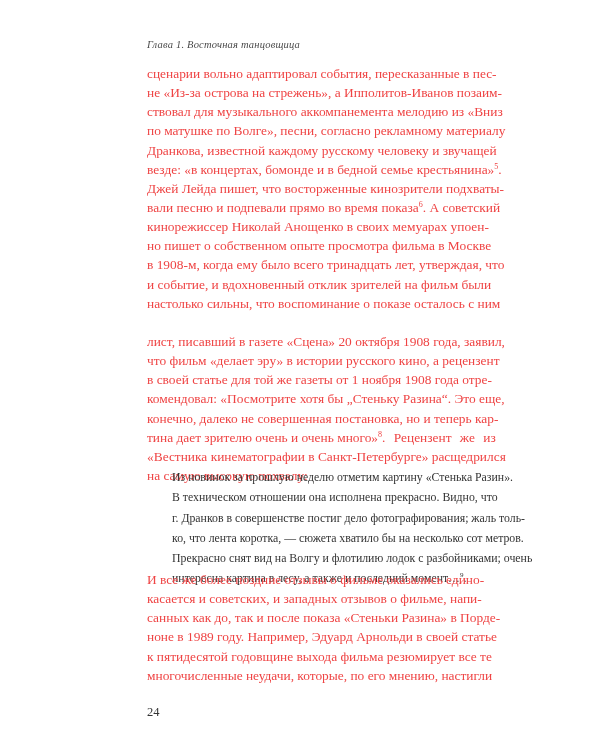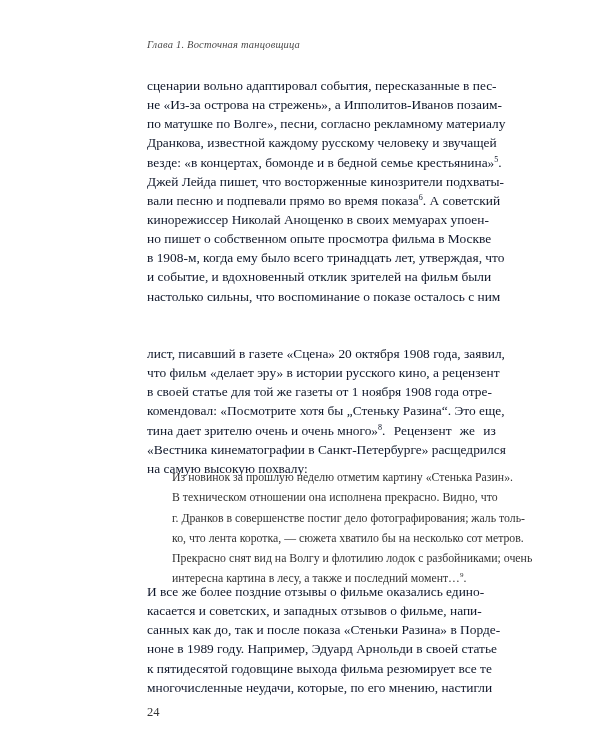--- a/index.html
+++ b/index.html
@@ -1,58 +1,60 @@
 <!DOCTYPE html>
 <html><head>
 <meta charset="utf-8">
 <style>
   html, body { margin:0; padding:0; background:#ffffff; }
   body { width:600px; height:750px; position:relative; overflow:hidden;
          font-family:"DejaVu Serif","Liberation Serif",serif; color:#2b2b2b; }
   .running-head { position:absolute; left:147px; top:39px; font-size:10.5px; font-style:italic;
                   color:#4a4a4a; font-family:"Liberation Serif",serif; letter-spacing:0.2px; }
   .body-block { position:absolute; left:147px; width:331px; font-size:13.4px;
-                font-family:"Liberation Serif",serif; color:#0f172a;margin-top:12px; }
+                font-family:"Liberation Serif",serif; color:#ef4444; }
   .line { height:19.15px; line-height:19.15px; white-space:nowrap; text-align:justify;
           text-align-last:justify; overflow:visible; }
   .line.last { text-align-last:left; }
   .line.indent { padding-left:17px; }
   .quote-block { position:absolute; left:160px; width:318px; font-size:11.8px;
                  font-family:"Liberation Serif",serif; color:#333; }
   .qline { height:20.3px; line-height:20.3px; white-space:nowrap; text-align:justify; text-align-last:justify;margin-left:12px; }
   .qline.last { text-align-last:left; }
   sup { font-size:0.6em; line-height:0; vertical-align:super; }
   .page-number { position:absolute; left:147px; top:705px; font-size:12.5px;
                  font-family:"Liberation Serif",serif; color:#333; }
 </style>
 </head>
 <body>
 
 <div class="running-head">Глава 1. Восточная танцовщица</div>
 
 <div class="body-block" style="top:64px;">
   <div class="line">сценарии вольно адаптировал события, пересказанные в пес-</div>
   <div class="line">не «Из-за острова на стрежень», а Ипполитов-Иванов позаим-</div>
+  <div class="line">ствовал для музыкального аккомпанемента мелодию из «Вниз</div>
   <div class="line">по матушке по Волге», песни, согласно рекламному материалу</div>
   <div class="line">Дранкова, известной каждому русскому человеку и звучащей</div>
   <div class="line last"><span>везде: «в концертах, бомонде и в бедной семье крестьянина»</span><sup>5</sup><span>.</span></div>
   <div class="line">Джей Лейда пишет, что восторженные кинозрители подхваты-</div>
   <div class="line last"><span>вали песню и подпевали прямо во время показа</span><sup>6</sup><span>. А советский</span></div>
   <div class="line">кинорежиссер Николай Анощенко в своих мемуарах упоен-</div>
   <div class="line">но пишет о собственном опыте просмотра фильма в Москве</div>
   <div class="line">в 1908-м, когда ему было всего тринадцать лет, утверждая, что</div>
   <div class="line">и событие, и вдохновенный отклик зрителей на фильм были</div>
   <div class="line">настолько сильны, что воспоминание о показе осталось с ним</div>
 </div>
 
 <div class="body-block" style="top:332px;">
   <div class="line">лист, писавший в газете «Сцена» 20 октября 1908 года, заявил,</div>
   <div class="line">что фильм «делает эру» в истории русского кино, а рецензент</div>
   <div class="line">в своей статье для той же газеты от 1 ноября 1908 года отре-</div>
   <div class="line">комендовал: «Посмотрите хотя бы „Стеньку Разина“. Это еще,</div>
+  <div class="line">конечно, далеко не совершенная постановка, но и теперь кар-</div>
   <div class="line" style="text-align-last:justify;"><span>тина дает зрителю очень и очень много»</span><sup>8</sup><span style="word-spacing:5px;">. Рецензент же из</span></div>
   <div class="line">«Вестника кинематографии в Санкт-Петербурге» расщедрился</div>
   <div class="line last">на самую высокую похвалу:</div>
 </div>
 
 <div class="quote-block" style="top:467px;">
   <div class="qline">Из новинок за прошлую неделю отметим картину «Стенька Разин».</div>
   <div class="qline">В техническом отношении она исполнена прекрасно. Видно, что</div>
   <div class="qline">г. Дранков в совершенстве постиг дело фотографирования; жаль толь-</div>
   <div class="qline">ко, что лента коротка, — сюжета хватило бы на несколько сот метров.</div>

